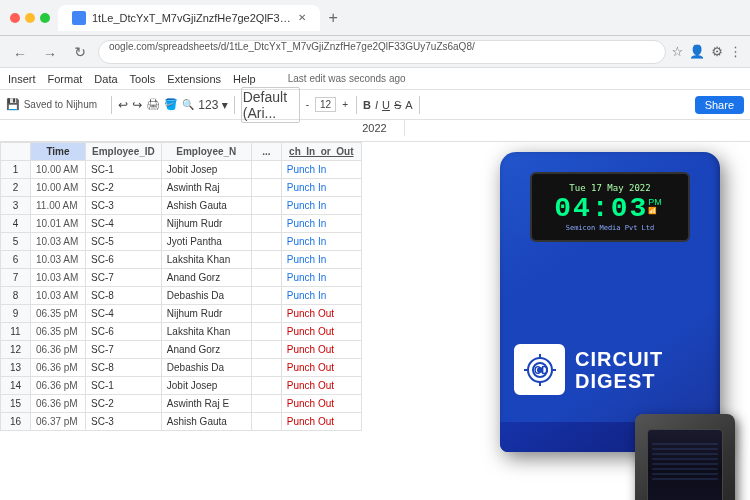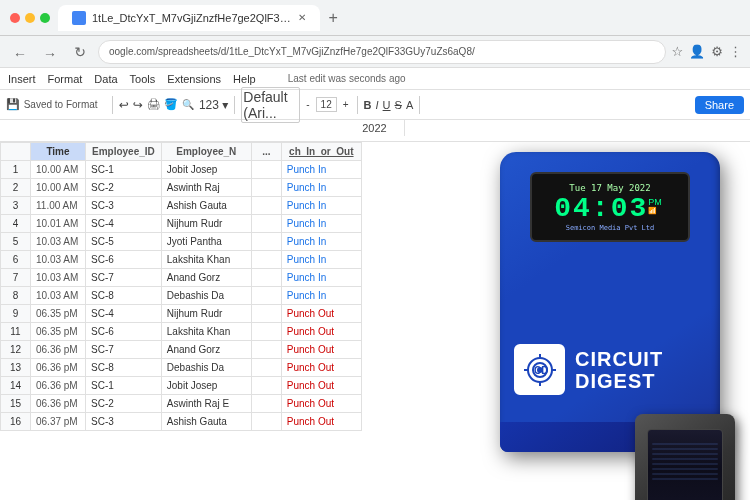--- a/index.html
+++ b/index.html
@@ -74,21 +74,20 @@
     .address-bar {
       flex: 1;
       background: #fff;
       border: 1px solid #ddd;
       border-radius: 14px;
       height: 24px;
       padding: 0 10px;
       font-size: 11px;
       color: #333;
       display: flex;
-      align-items: center;
     }
     .toolbar-icons {
       display: flex;
       gap: 6px;
       align-items: center;
     }
     .toolbar-icon {
       font-size: 13px;
       color: #666;
     }
@@ -359,21 +358,21 @@
     <span>Format</span>
     <span>Data</span>
     <span>Tools</span>
     <span>Extensions</span>
     <span>Help</span>
     <span class="last-edit">Last edit was seconds ago</span>
   </div>
 
   <div class="sheets-toolbar">
     <span style="font-size:11px;">💾</span>
-    <span style="font-size:10px;color:#555;margin-right:8px;">Saved to Format</span>
+    <span style="font-size:10px;color:#555;margin-right:8px;">Saved to Nijhum</span>
     <div class="toolbar-separator"></div>
     <span style="font-size:12px;">↩</span>
     <span style="font-size:12px;">↪</span>
     <span style="font-size:11px;">🖨</span>
     <span style="font-size:11px;">🪣</span>
     <span style="font-size:10px;">🔍</span>
     <span style="font-size:12px;">123 ▾</span>
     <div class="toolbar-separator"></div>
     <span class="font-name-box">Default (Ari...</span>
     <span style="font-size:10px;padding:0 2px;">-</span>

